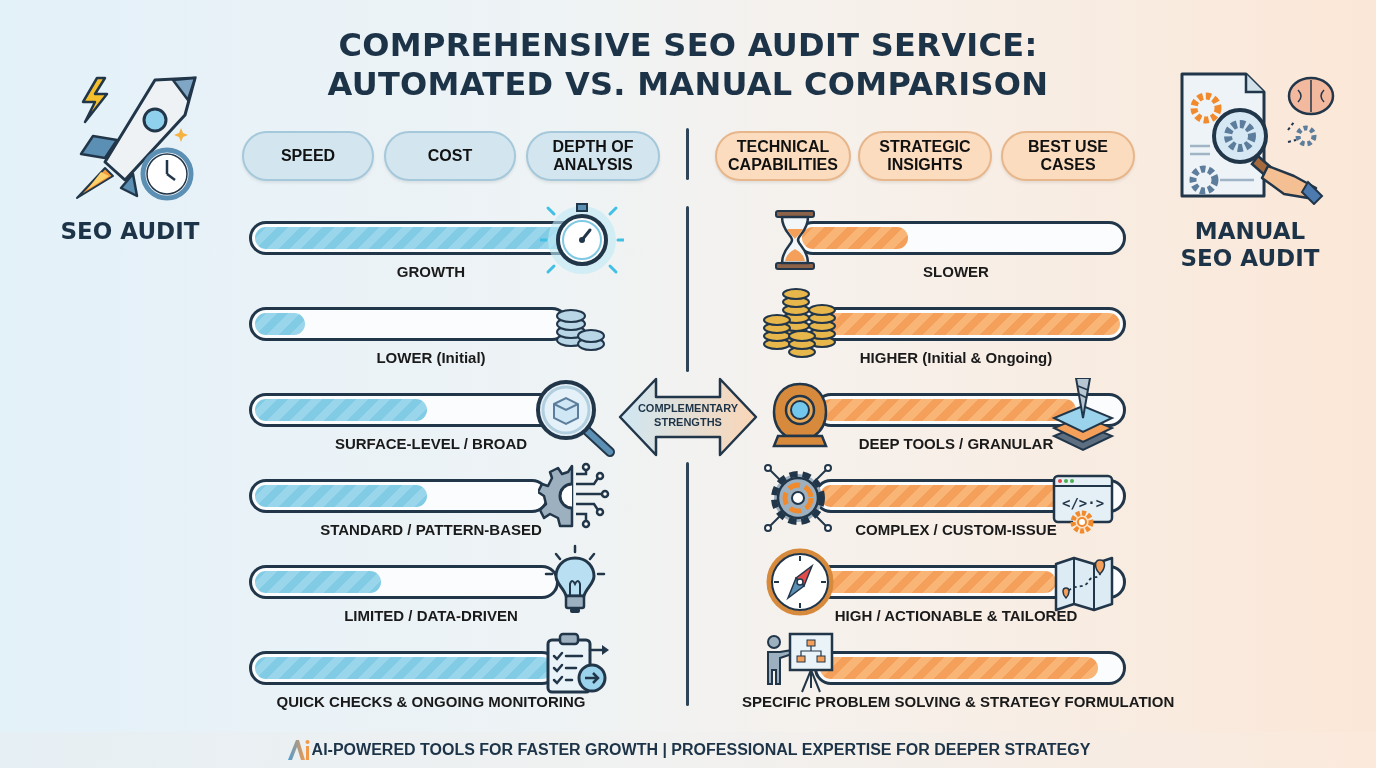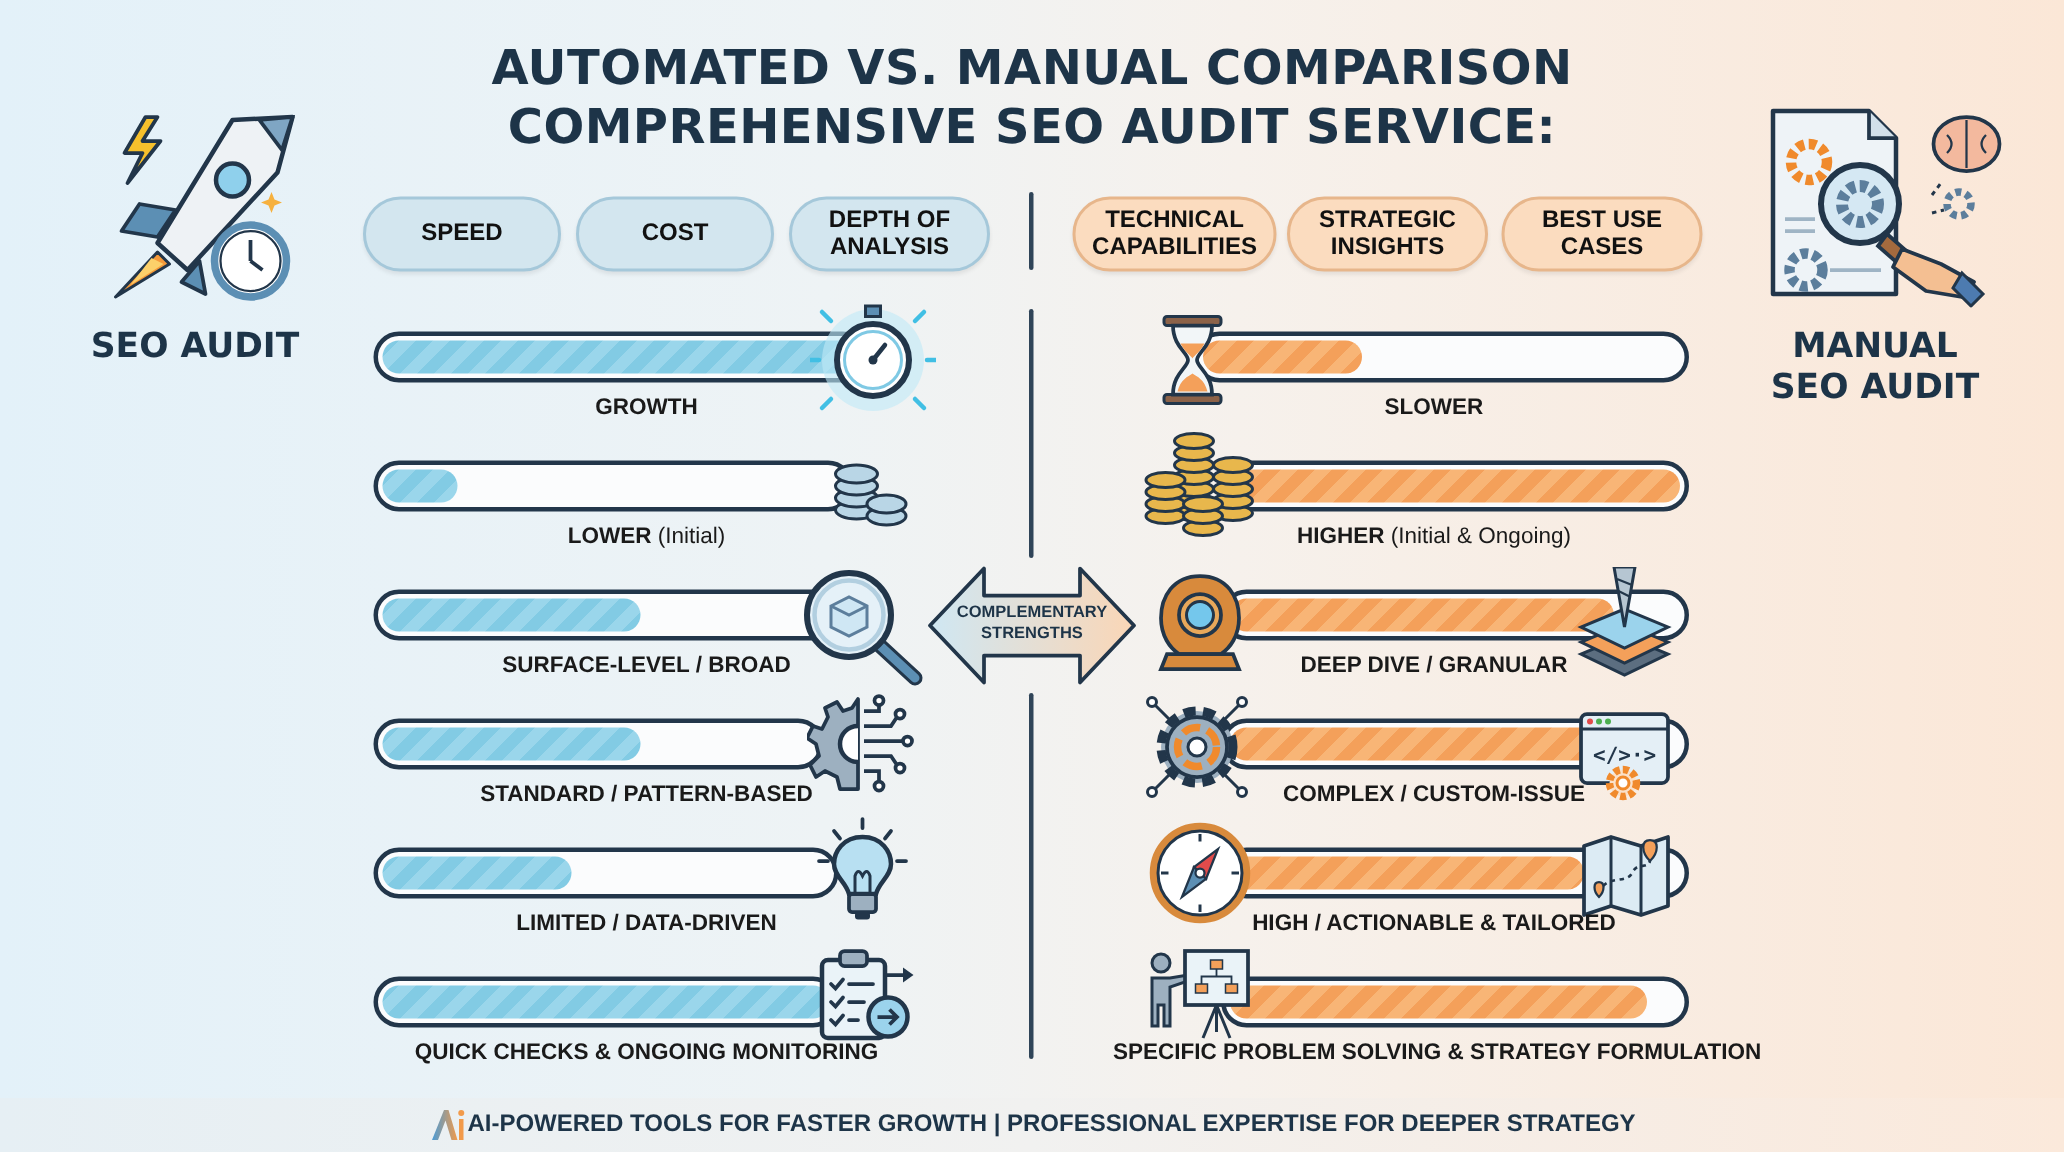--- a/index.html
+++ b/index.html
@@ -33,42 +33,42 @@
   .bar .fill { position: absolute; left: 3px; top: 3px; bottom: 3px; border-radius: 12px; }
   .bar.blue .fill {
     background: repeating-linear-gradient(135deg, #82cbe4 0 8px, #9ad6eb 8px 16px);
   }
   .bar.orange .fill {
     background: repeating-linear-gradient(135deg, #f4a05a 0 8px, #f8b576 8px 16px);
   }
   .lbl {
     position: absolute; font-weight: bold; font-size: 15px; color: #1a1a1a; text-align: center; white-space: nowrap;
   }
-  .lbl .light { font-weight: normal; }
+  .lbl .light { font-weight: bold; }
   .icon { position: absolute; }
   .footer {
     position: absolute; left: 0; top: 732px; width: 1376px; height: 36px;
     background: linear-gradient(90deg, #e6eff4, #f1f1f0 50%, #fbe9db);
     display: flex; align-items: center; justify-content: center; 
     font-weight: bold; font-size: 16px; color: #1d3448;
   }
   .center-arrow {
     position: absolute; left: 618px; top: 375px; width: 140px; height: 84px;
   }
   .center-arrow .txt {
     position: absolute; left: 0; top: 26px; width: 140px; text-align: center;
     font-weight: bold; font-size: 11px; line-height: 14px; color: #1d3448;
   }
 </style>
 </head>
 <body>
 
 <div class="title">
+  <div>COMPREHENSIVE SEO AUDIT SERVICE:</div>
   <div>AUTOMATED VS. MANUAL COMPARISON</div>
-  <div>COMPREHENSIVE SEO AUDIT SERVICE:</div>
 </div>
 
 <svg class="icon" style="left:55px;top:70px" width="150" height="135" viewBox="0 0 150 135">
   <polygon points="42,8 28,32 40,32 30,52 52,24 40,24 50,8" fill="#f6c02c" stroke="#22364a" stroke-width="2.5" stroke-linejoin="round"></polygon>
   <path d="M100,10 L140,8 L130,45 L70,110 L50,92 Z" fill="#eef2f5" stroke="#22364a" stroke-width="3" stroke-linejoin="round"></path>
   <path d="M118,10 L140,8 L133,30 Z" fill="#7fa6c4" stroke="#22364a" stroke-width="2.5"></path>
   <circle cx="100" cy="50" r="11" fill="#8fd0ec" stroke="#22364a" stroke-width="3"></circle>
   <path d="M62,70 L38,66 L26,84 L50,88 Z" fill="#5c8fb4" stroke="#22364a" stroke-width="2.5" stroke-linejoin="round"></path>
   <path d="M78,104 L82,126 L66,118 Z" fill="#5c8fb4" stroke="#22364a" stroke-width="2.5" stroke-linejoin="round"></path>
   <path d="M50,98 L22,128 L58,106 Z" fill="#f59a3a" stroke="#22364a" stroke-width="2" stroke-linejoin="round"></path>
@@ -340,21 +340,21 @@
 </svg>
 <svg class="icon" style="left:1050px;top:378px" width="66" height="76" viewBox="0 0 66 76">
   <polygon points="33,46 4,58 33,72 62,58" fill="#5c6e80" stroke="#22364a" stroke-width="2"></polygon>
   <polygon points="33,38 4,50 33,64 62,50" fill="#f4a05a" stroke="#22364a" stroke-width="2"></polygon>
   <polygon points="33,28 4,40 33,54 62,40" fill="#9bd3ec" stroke="#22364a" stroke-width="2"></polygon>
   <polygon points="26,0 40,0 33,40" fill="#b6c6d2" stroke="#22364a" stroke-width="2"></polygon>
   <line x1="28" y1="8" x2="38" y2="12" stroke="#22364a" stroke-width="1.5"></line>
   <line x1="29" y1="16" x2="37" y2="20" stroke="#22364a" stroke-width="1.5"></line>
 </svg>
 <div class="lbl" style="left:776px;top:435px;width:360px">
-  <span>DEEP DIVE / GRANULAR</span><span class="light"></span>
+  <span>DEEP TOOLS / GRANULAR</span><span class="light"></span>
 </div>
 
 <div class="bar orange" style="left:814px;top:479px;width:312px">
   <div class="fill" style="width:calc(100% - 60px)"></div>
 </div>
 <svg class="icon" style="left:762px;top:462px" width="72" height="72" viewBox="0 0 72 72">
   <g stroke="#22364a" stroke-width="2">
     <line x1="6" y1="6" x2="66" y2="66"></line>
       <line x1="66" y1="6" x2="6" y2="66"></line>
     <circle cx="6" cy="6" r="3" fill="#fff"></circle>

